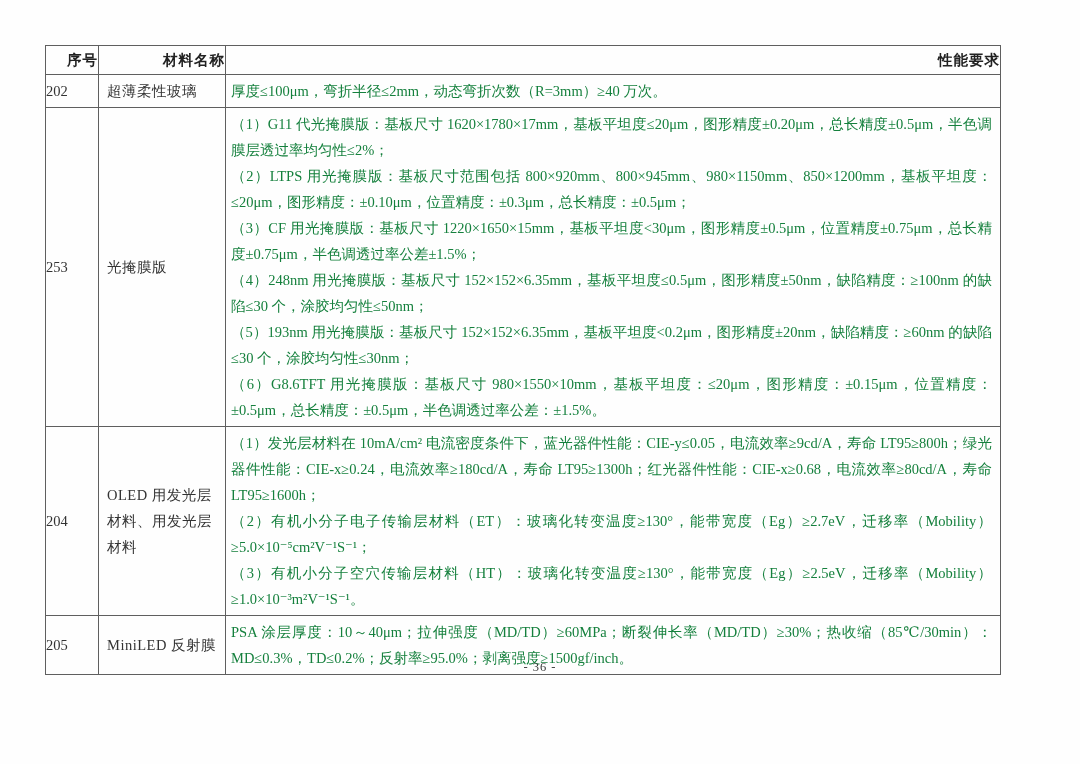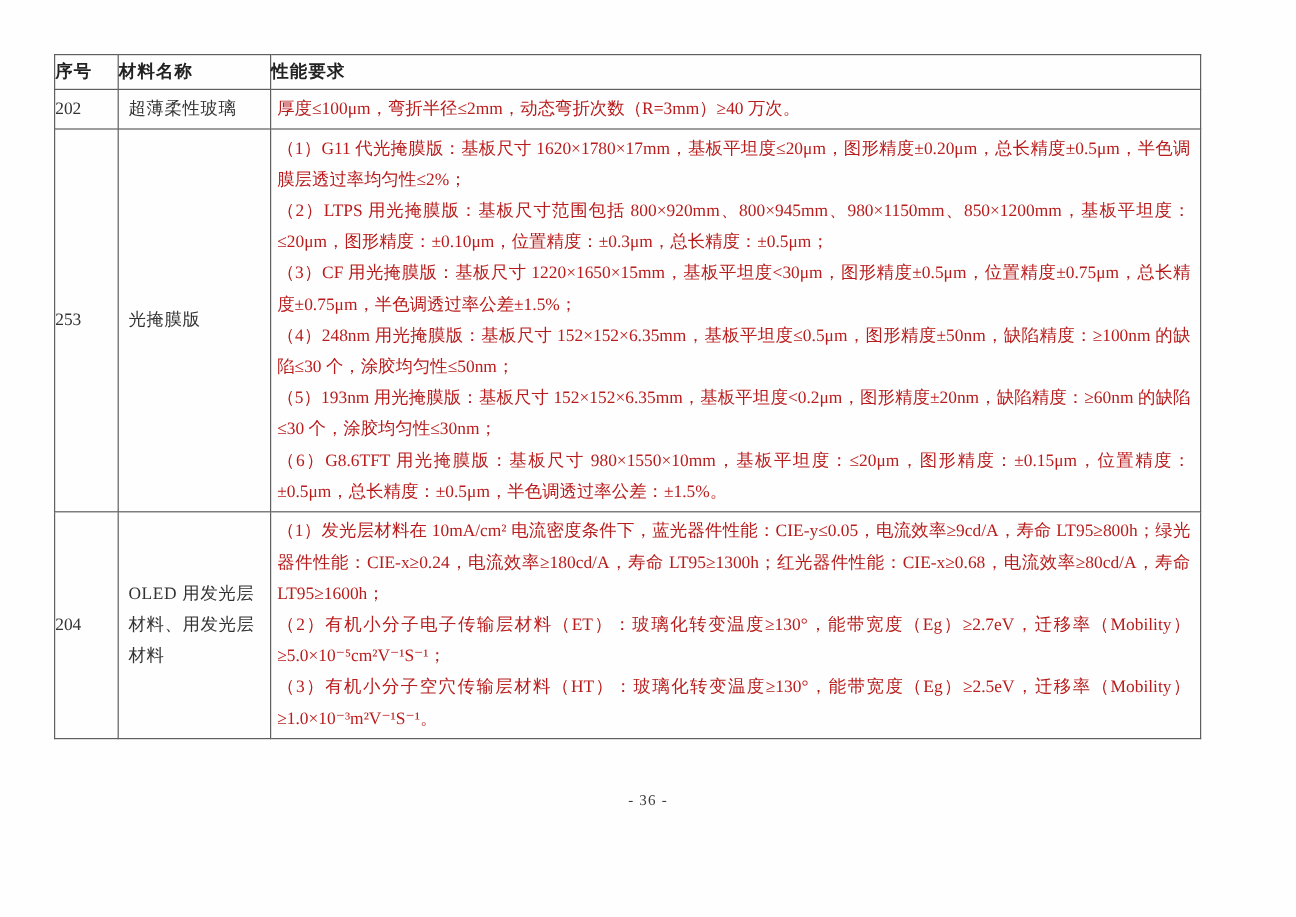--- a/index.html
+++ b/index.html
@@ -25,41 +25,41 @@
   table.spec col.c-no   { width: 53px; }
   table.spec col.c-name { width: 127px; }
   table.spec td, table.spec th {
     border: 1px solid #5f5f5f;
     font-size: 14.5px;
     line-height: 26px;
     vertical-align: middle;
   }
   th.h {
     font-weight: bold;
-    text-align: left;
+    text-align: right;
     height: 29px;
     letter-spacing: 1px;
     color: #222;
   }
   td.no {
     text-align: left;
     font-size: 14px;
     color: #333;
   }
   td.name {
     padding: 3px 6px 3px 8px;
     text-align: left;
     color: #333;
     letter-spacing: 0.5px;
     font-family: Liberation Serif, serif;
   }
   td.req {
     padding: 3px 8px 3px 5px;
     vertical-align: top;
-    color: #b91c1c;
+    color: #15803d;
   }
   td.req p {
     text-align: justify;
     margin: 0;
   }
   .footer {
     position: absolute;
     left: 0; top: 660px;
     width: 100%;
     text-align: center;
@@ -108,18 +108,25 @@
       </tr>
       <tr>
         <td class="no">204</td>
         <td class="name">OLED 用发光层材料、用发光层材料</td>
         <td class="req">
           <p>（1）发光层材料在 10mA/cm² 电流密度条件下，蓝光器件性能：CIE-y≤0.05，电流效率≥9cd/A，寿命 LT95≥800h；绿光器件性能：CIE-x≥0.24，电流效率≥180cd/A，寿命 LT95≥1300h；红光器件性能：CIE-x≥0.68，电流效率≥80cd/A，寿命 LT95≥1600h；</p>
           <p>（2）有机小分子电子传输层材料（ET）：玻璃化转变温度≥130°，能带宽度（Eg）≥2.7eV，迁移率（Mobility）≥5.0×10⁻⁵cm²V⁻¹S⁻¹；</p>
           <p>（3）有机小分子空穴传输层材料（HT）：玻璃化转变温度≥130°，能带宽度（Eg）≥2.5eV，迁移率（Mobility）≥1.0×10⁻³m²V⁻¹S⁻¹。</p>
         </td>
       </tr>
+      <tr>
+        <td class="no">205</td>
+        <td class="name">MiniLED 反射膜</td>
+        <td class="req">
+          <p>PSA 涂层厚度：10～40μm；拉伸强度（MD/TD）≥60MPa；断裂伸长率（MD/TD）≥30%；热收缩（85℃/30min）：MD≤0.3%，TD≤0.2%；反射率≥95.0%；剥离强度≥1500gf/inch。</p>
+        </td>
+      </tr>
     </tbody>
   </table>
 
   <div class="footer">- 36 -</div>
 
 </div>
 
 </body></html>

